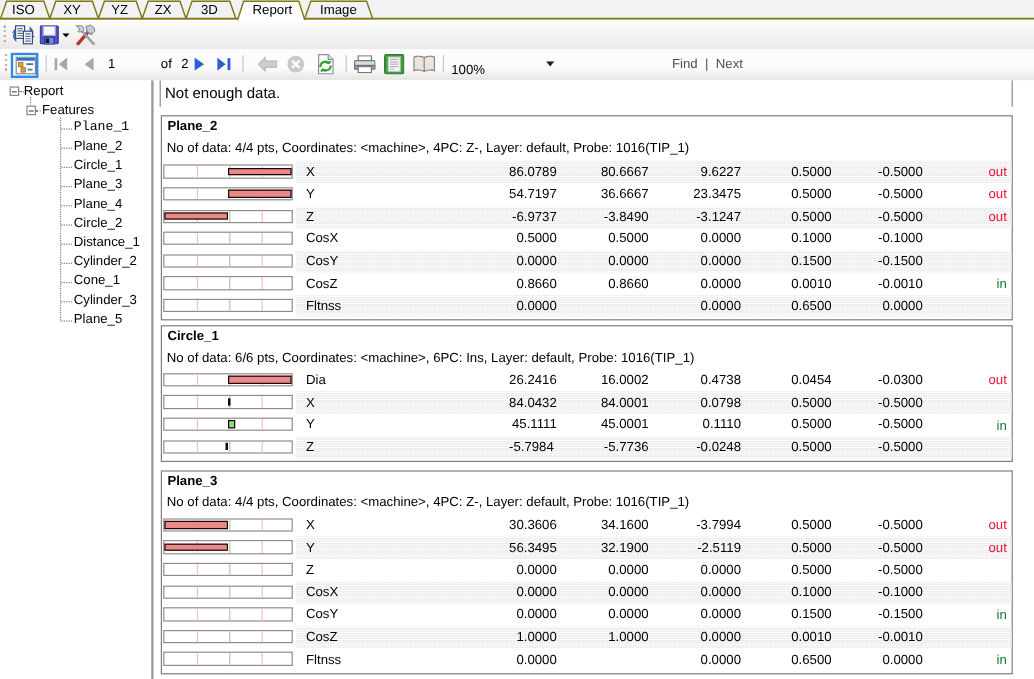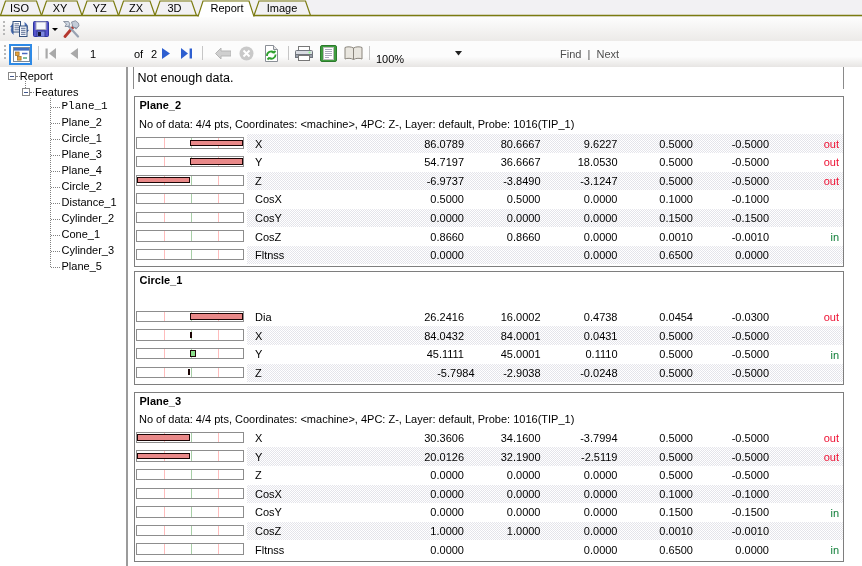--- a/index.html
+++ b/index.html
@@ -196,21 +196,21 @@
       <div class="gbox" style="left:1.3000000000000114px;top:40.30000000000001px;width:108.2px;height:11.4px;">
         <div class="tick" style="left:27.05px;background:#ffbcbc;"></div>
         <div class="tick" style="left:81.15px;background:#ffbcbc;"></div>
         <div class="tick" style="left:54.1px;background:#a7cfa7;"></div>
       </div>
       <div class="bar abs" style="left:55.400000000000006px;top:42.500000000000014px;width:53.099999999999994px;height:6.6px;background:#e98989;"></div>
       <div class="abs " style="left:112.5px;top:55.90000000000001px;width:596.0px;height:18.6px;"></div>
       <div class="abs lbl" style="left:120.5px;top:59.100000000000016px;">Y</div>
       <div class="abs num" style="left:249.5px;top:59.100000000000016px;width:80px;">54.7197</div>
       <div class="abs num" style="left:326.0px;top:59.100000000000016px;width:80px;">36.6667</div>
-      <div class="abs num" style="left:403.0px;top:59.100000000000016px;width:80px;">18.0530</div>
+      <div class="abs num" style="left:403.0px;top:59.100000000000016px;width:80px;">23.3475</div>
       <div class="abs num" style="left:478.5px;top:59.100000000000016px;width:80px;">0.5000</div>
       <div class="abs num" style="left:554.5px;top:59.100000000000016px;width:80px;">-0.5000</div>
       <div class="abs stat out" style="left:664.5px;top:59.100000000000016px;width:40px;">out</div>
       <div class="gbox" style="left:1.3000000000000114px;top:58.90000000000001px;width:108.2px;height:11.4px;">
         <div class="tick" style="left:27.05px;background:#ffbcbc;"></div>
         <div class="tick" style="left:81.15px;background:#ffbcbc;"></div>
         <div class="tick" style="left:54.1px;background:#a7cfa7;"></div>
       </div>
       <div class="bar abs" style="left:55.400000000000006px;top:61.100000000000016px;width:53.099999999999994px;height:6.6px;background:#e98989;"></div>
       <div class="abs dith" style="left:112.5px;top:74.50000000000001px;width:596.0px;height:18.6px;"></div>
@@ -275,39 +275,40 @@
       <div class="abs num" style="left:554.5px;top:152.10000000000002px;width:80px;">0.0000</div>
       <div class="abs stat in" style="left:664.5px;top:152.10000000000002px;width:40px;">in</div>
       <div class="gbox" style="left:1.3000000000000114px;top:151.90000000000003px;width:108.2px;height:11.4px;">
         <div class="tick" style="left:27.05px;background:#ffbcbc;"></div>
         <div class="tick" style="left:81.15px;background:#ffbcbc;"></div>
         <div class="tick" style="left:54.1px;background:#a7cfa7;"></div>
       </div>
     </div>
     <div class="sect" style="left:133.5px;top:204.3px;width:710.5px;height:114.14999999999998px;overflow:hidden;">
       <div class="shead" style="top:2.2px;">Circle_1</div>
+      <div class="ssub" style="top:20.8px;">No of data: 6/6 pts, Coordinates: &lt;machine&gt;, 6PC: Ins, Layer: default, Probe: 1016(TIP_1)</div>
       <div class="abs " style="left:112.5px;top:36.05000000000001px;width:596.0px;height:18.6px;"></div>
       <div class="abs lbl" style="left:120.5px;top:39.250000000000014px;">Dia</div>
       <div class="abs num" style="left:249.5px;top:39.250000000000014px;width:80px;">26.2416</div>
       <div class="abs num" style="left:326.0px;top:39.250000000000014px;width:80px;">16.0002</div>
       <div class="abs num" style="left:403.0px;top:39.250000000000014px;width:80px;">0.4738</div>
       <div class="abs num" style="left:478.5px;top:39.250000000000014px;width:80px;">0.0454</div>
       <div class="abs num" style="left:554.5px;top:39.250000000000014px;width:80px;">-0.0300</div>
       <div class="abs stat out" style="left:664.5px;top:39.250000000000014px;width:40px;">out</div>
       <div class="gbox" style="left:1.3000000000000114px;top:39.05000000000001px;width:108.2px;height:11.4px;">
         <div class="tick" style="left:27.05px;background:#ffbcbc;"></div>
         <div class="tick" style="left:81.15px;background:#ffbcbc;"></div>
         <div class="tick" style="left:54.1px;background:#a7cfa7;"></div>
       </div>
       <div class="bar abs" style="left:55.400000000000006px;top:41.250000000000014px;width:53.099999999999994px;height:6.6px;background:#e98989;"></div>
       <div class="abs dith" style="left:112.5px;top:54.65000000000001px;width:596.0px;height:18.6px;"></div>
       <div class="abs lbl" style="left:120.5px;top:57.850000000000016px;">X</div>
       <div class="abs num" style="left:249.5px;top:57.850000000000016px;width:80px;">84.0432</div>
       <div class="abs num" style="left:326.0px;top:57.850000000000016px;width:80px;">84.0001</div>
-      <div class="abs num" style="left:403.0px;top:57.850000000000016px;width:80px;">0.0431</div>
+      <div class="abs num" style="left:403.0px;top:57.850000000000016px;width:80px;">0.0798</div>
       <div class="abs num" style="left:478.5px;top:57.850000000000016px;width:80px;">0.5000</div>
       <div class="abs num" style="left:554.5px;top:57.850000000000016px;width:80px;">-0.5000</div>
       <div class="abs stat in" style="left:664.5px;top:57.850000000000016px;width:40px;">in</div>
       <div class="gbox" style="left:1.3000000000000114px;top:57.65000000000001px;width:108.2px;height:11.4px;">
         <div class="tick" style="left:27.05px;background:#ffbcbc;"></div>
         <div class="tick" style="left:81.15px;background:#ffbcbc;"></div>
         <div class="tick" style="left:54.1px;background:#a7cfa7;"></div>
       </div>
       <div class="bar abs" style="left:55.400000000000006px;top:59.850000000000016px;width:2.3px;height:6.6px;background:#8ade8a;"></div>
       <div class="abs " style="left:112.5px;top:73.25000000000001px;width:596.0px;height:18.6px;"></div>
@@ -319,22 +320,22 @@
       <div class="abs num" style="left:554.5px;top:76.45000000000002px;width:80px;">-0.5000</div>
       <div class="abs stat in" style="left:664.5px;top:76.45000000000002px;width:40px;">in</div>
       <div class="gbox" style="left:1.3000000000000114px;top:76.25000000000001px;width:108.2px;height:11.4px;">
         <div class="tick" style="left:27.05px;background:#ffbcbc;"></div>
         <div class="tick" style="left:81.15px;background:#ffbcbc;"></div>
         <div class="tick" style="left:54.1px;background:#a7cfa7;"></div>
       </div>
       <div class="bar abs" style="left:55.400000000000006px;top:78.45000000000002px;width:6.0px;height:6.6px;background:#8ade8a;"></div>
       <div class="abs dith" style="left:112.5px;top:91.85000000000002px;width:596.0px;height:18.6px;"></div>
       <div class="abs lbl" style="left:120.5px;top:95.05000000000003px;">Z</div>
-      <div class="abs num" style="left:260px;top:95.05000000000003px;width:80px;">-5.7984</div>
-      <div class="abs num" style="left:326.0px;top:95.05000000000003px;width:80px;">-2.9038</div>
+      <div class="abs num" style="left:247px;top:95.05000000000003px;width:80px;">-5.7984</div>
+      <div class="abs num" style="left:326.0px;top:95.05000000000003px;width:80px;">-5.7736</div>
       <div class="abs num" style="left:403.0px;top:95.05000000000003px;width:80px;">-0.0248</div>
       <div class="abs num" style="left:478.5px;top:95.05000000000003px;width:80px;">0.5000</div>
       <div class="abs num" style="left:554.5px;top:95.05000000000003px;width:80px;">-0.5000</div>
       <div class="abs stat in" style="left:664.5px;top:95.05000000000003px;width:40px;">in</div>
       <div class="gbox" style="left:1.3000000000000114px;top:94.85000000000002px;width:108.2px;height:11.4px;">
         <div class="tick" style="left:27.05px;background:#ffbcbc;"></div>
         <div class="tick" style="left:81.15px;background:#ffbcbc;"></div>
         <div class="tick" style="left:54.1px;background:#a7cfa7;"></div>
       </div>
       <div class="bar abs" style="left:53.80000000000001px;top:97.05000000000003px;width:1.6px;height:6.6px;background:#8ade8a;"></div>
@@ -351,21 +352,21 @@
       <div class="abs num" style="left:554.5px;top:39.500000000000014px;width:80px;">-0.5000</div>
       <div class="abs stat out" style="left:664.5px;top:39.500000000000014px;width:40px;">out</div>
       <div class="gbox" style="left:1.3000000000000114px;top:39.30000000000001px;width:108.2px;height:11.4px;">
         <div class="tick" style="left:27.05px;background:#ffbcbc;"></div>
         <div class="tick" style="left:81.15px;background:#ffbcbc;"></div>
         <div class="tick" style="left:54.1px;background:#a7cfa7;"></div>
       </div>
       <div class="bar abs" style="left:2.3000000000000114px;top:41.500000000000014px;width:53.099999999999994px;height:6.6px;background:#e98989;"></div>
       <div class="abs dith" style="left:112.5px;top:54.90000000000001px;width:596.0px;height:18.6px;"></div>
       <div class="abs lbl" style="left:120.5px;top:58.100000000000016px;">Y</div>
-      <div class="abs num" style="left:249.5px;top:58.100000000000016px;width:80px;">20.0126</div>
+      <div class="abs num" style="left:249.5px;top:58.100000000000016px;width:80px;">56.3495</div>
       <div class="abs num" style="left:326.0px;top:58.100000000000016px;width:80px;">32.1900</div>
       <div class="abs num" style="left:403.0px;top:58.100000000000016px;width:80px;">-2.5119</div>
       <div class="abs num" style="left:478.5px;top:58.100000000000016px;width:80px;">0.5000</div>
       <div class="abs num" style="left:554.5px;top:58.100000000000016px;width:80px;">-0.5000</div>
       <div class="abs stat out" style="left:664.5px;top:58.100000000000016px;width:40px;">out</div>
       <div class="gbox" style="left:1.3000000000000114px;top:57.90000000000001px;width:108.2px;height:11.4px;">
         <div class="tick" style="left:27.05px;background:#ffbcbc;"></div>
         <div class="tick" style="left:81.15px;background:#ffbcbc;"></div>
         <div class="tick" style="left:54.1px;background:#a7cfa7;"></div>
       </div>

